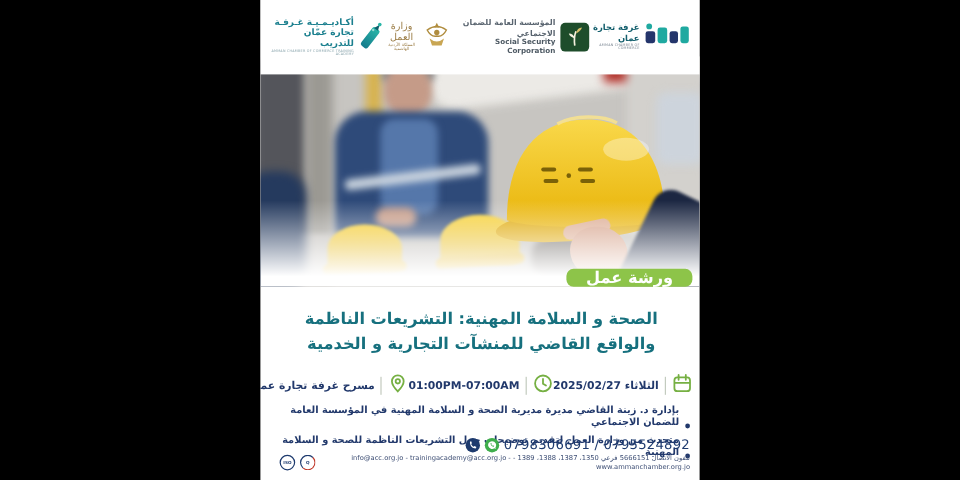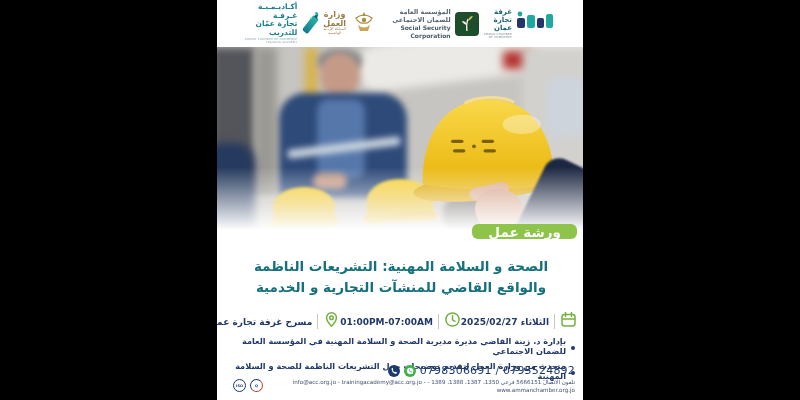--- a/index.html
+++ b/index.html
@@ -1,35 +1,35 @@
 <!DOCTYPE html>
 <html><head>
 <meta charset="utf-8">
 <style>
   html,body{margin:0;padding:0;background:#000;}
   .stage{position:relative;width:800px;height:400px;background:#000;overflow:hidden;
          font-family:"DejaVu Sans","Liberation Sans",sans-serif;}
   .card{position:absolute;left:217px;top:0;width:366px;height:400px;background:#fff;overflow:hidden;}
 
   
-  .logo-bar{position:absolute;top:0;left:0;right:11px;height:47px;background:#fff;display:flex;
-            align-items:center;justify-content:space-between;padding:0 18px;box-sizing:border-box;z-index:5;}
+  .logo-bar{position:absolute;top:0;left:0;right:0;height:62px;background:#fff;display:flex;
+            align-items:center;justify-content:space-between;padding:0 8px;box-sizing:border-box;z-index:5;}
   .logo{display:flex;align-items:center;gap:4px;}
   .academy-text{text-align:right;color:#1a7f8e;font-weight:700;font-size:7.5px;line-height:1.15;direction:rtl;}
   .academy-tagline{color:#8aa5ad;font-size:2.8px;font-weight:400;letter-spacing:.2px;}
   .pencil-mark{position:relative;width:26px;height:26px;}
   .pencil{position:absolute;left:6px;top:4px;width:7px;height:19px;background:linear-gradient(#29b6a8,#147b8c);
           border-radius:2px;transform:rotate(38deg);}
   .pencil:after{content:"";position:absolute;left:1px;top:-4px;border-left:2.5px solid transparent;
           border-right:2.5px solid transparent;border-bottom:5px solid #0e5e6b;}
   .spark{position:absolute;background:#29b6a8;border-radius:50%;}
   .s1{width:3px;height:3px;right:2px;top:1px;}
   .s2{width:2px;height:2px;right:8px;top:6px;background:#9adbd3;}
   .mol-text{text-align:center;color:#9a7b43;line-height:1.1;}
-  .mol-name{font-size:8px;font-weight:700;}
+  .mol-name{font-size:8px;font-weight:400;}
   .mol-sub{font-size:3.5px;}
   .ssc-text{text-align:right;line-height:1.25;direction:ltr;}
   .ssc-ar{color:#5a6570;font-size:6.5px;font-weight:700;direction:rtl;}
   .ssc-en{color:#4e5a64;font-size:6px;font-weight:700;}
   .ssc-mark{width:24px;height:24px;background:#1e4d2b;border-radius:4px;position:relative;flex:0 0 auto;}
   .chamber-text{text-align:right;line-height:1.2;direction:rtl;}
   .chamber-ar{color:#15606e;font-size:7px;font-weight:700;}
   .chamber-en{color:#7d8894;font-size:2.8px;letter-spacing:.2px;direction:ltr;}
 
   
@@ -72,21 +72,21 @@
          display:flex;align-items:center;z-index:7;}
   .badge span{color:#fff;font-weight:700;font-size:13.5px;direction:rtl;}
   .title{position:absolute;top:256px;right:6px;left:8px;text-align:center;direction:rtl;color:#16707e;
          font-weight:700;font-size:13.5px;line-height:1.55;z-index:7;}
   .details{position:absolute;top:311px;left:8px;right:6px;display:flex;direction:rtl;
            justify-content:space-between;align-items:center;z-index:7;}
   .detail{display:flex;align-items:center;gap:5px;direction:rtl;}
   .detail .txt{color:#21386b;font-weight:700;font-size:9px;white-space:nowrap;}
   .detail .sep{width:1px;height:15px;background:#c3cbbf;}
   .bullets{position:absolute;top:336px;right:8px;left:8px;direction:rtl;z-index:7;}
-  .bullet{display:flex;align-items:center;gap:5px;margin-bottom:4.5px;direction:rtl;}
+  .bullet{display:flex;align-items:flex-end;gap:5px;margin-bottom:4.5px;direction:rtl;}
   .dot{width:4px;height:4px;border-radius:50%;background:#21386b;margin-top:4px;flex:0 0 auto;}
   .bullet span{color:#21386b;font-weight:700;font-size:8.2px;line-height:1.25;}
   .phone-row{position:absolute;top:364px;right:8px;display:flex;align-items:center;gap:4px;z-index:7;}
   .phone-row .nums{color:#1d3a6e;font-weight:400;font-size:11px;letter-spacing:.2px;}
   .ic-circle{width:12px;height:12px;border-radius:50%;display:flex;align-items:center;justify-content:center;}
   .ic-phone{background:#1d3a6e;}
   .ic-wa{background:#3fae4c;}
   .footer-line{position:absolute;bottom:6px;right:8px;left:44px;text-align:right;direction:rtl;
                color:#3d4e74;font-size:5.6px;line-height:1.3;z-index:7;}
   .iso-badges{position:absolute;left:16px;bottom:8px;display:flex;gap:4px;z-index:7;}

